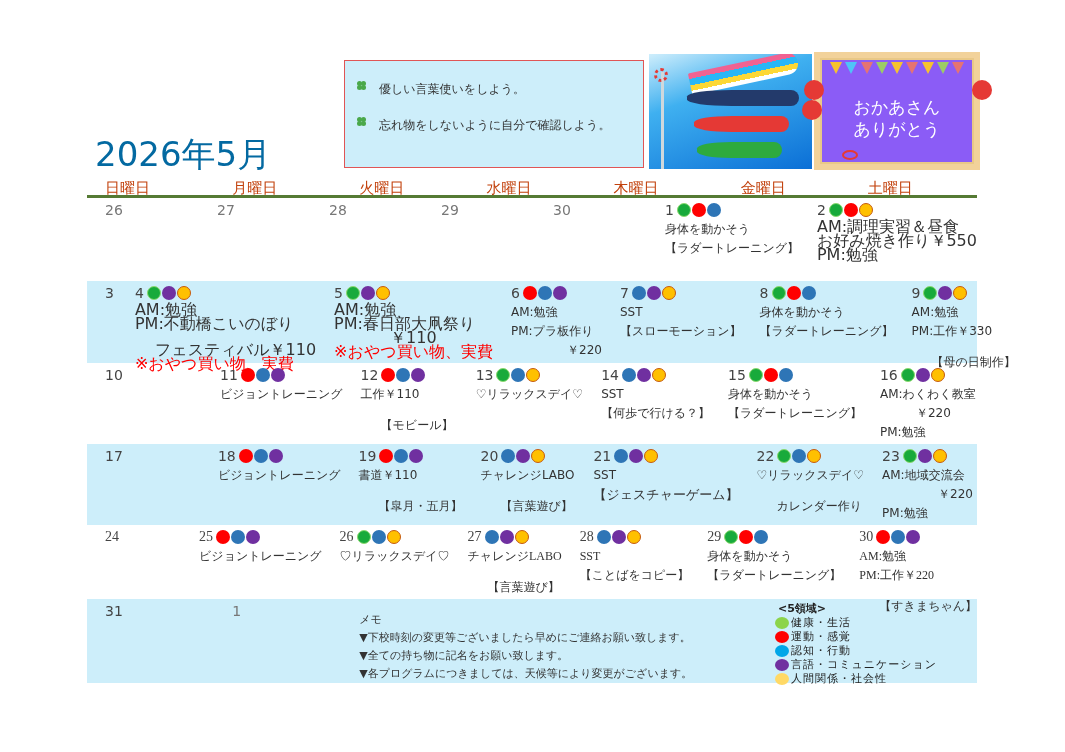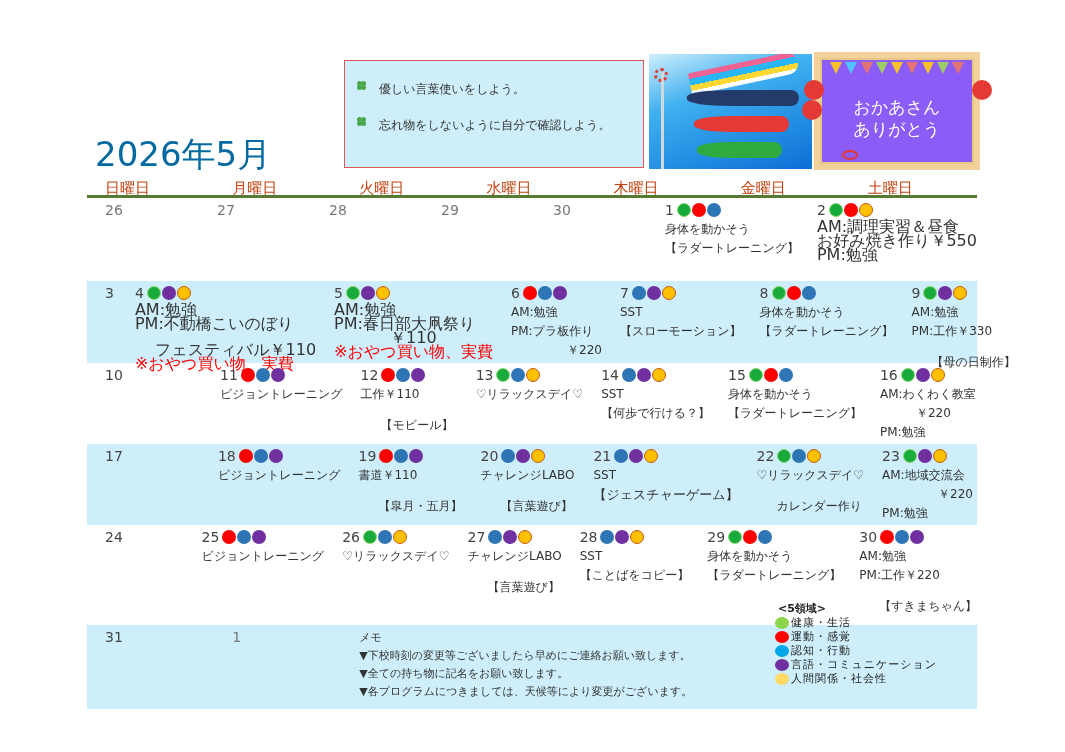--- a/index.html
+++ b/index.html
@@ -69,21 +69,21 @@
   .dot.g { background: #18aa3b; border: 1px solid #8bd96f; }
   .dot.r { background: #ff0000; }
   .dot.b { background: #2e75b6; }
   .dot.p { background: #7030a0; }
   .dot.y { background: #ffc000; border: 1px solid #c55a11; }
   .line { line-height: 19px; white-space: nowrap; }
   .line.sm { font-size: 16px; line-height: 14px; }
   .line.red { color: #ff0000; }
   .line.ind1 { padding-left: 20px; margin-top: 12px; } .line.ind2 { padding-left: 36px; } .line.ind3 { padding-left: 56px; }
 
-  .memo { font-size: 11px; color: #333; padding-top: 4px; }
+  .memo { font-size: 11px; color: #333; padding-top: 12px; }
   .memo .line { line-height: 18px; }
   .legend { position: absolute; left: 775px; top: 602px; font-size: 11px; color: #222; }
   .legend .lt { font-weight: bold; margin-left: 3px; line-height: 14px; }
   .legend .li { display: flex; align-items: center; line-height: 14px; letter-spacing: 1px; text-align: right; }
   .legend .ld { width: 14px; height: 12px; border-radius: 50%; margin-right: 2px; }
 </style>
 </head>
 <body>
 
 <h1 class="title">2026年5月</h1>
@@ -388,21 +388,21 @@
             <span class="n">23</span>
             <span class="dot g"></span>
             <span class="dot p"></span>
             <span class="dot y"></span>
           </div>
           <div class="line ">AM:地域交流会</div>
           <div class="line ind3">￥220</div>
           <div class="line ">PM:勉強</div>
         </div>
       </div>
-      <div class="week" style="height: 100px;">
+      <div class="week" style="height: 74px; font-family: Liberation Serif, serif;">
         <div class="cell">
           <div class="daynum">
             <span class="n">24</span>
           </div>
         </div>
         <div class="cell">
           <div class="daynum">
             <span class="n">25</span>
             <span class="dot r"></span>
             <span class="dot b"></span>

